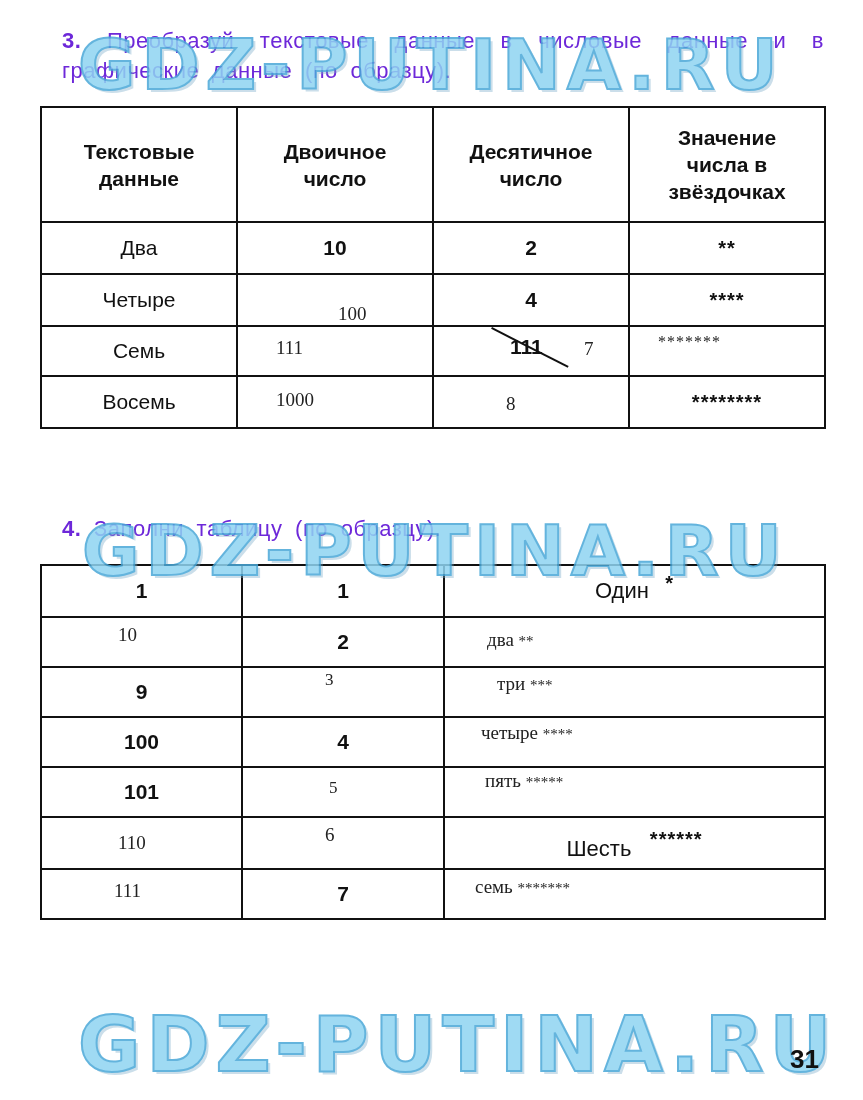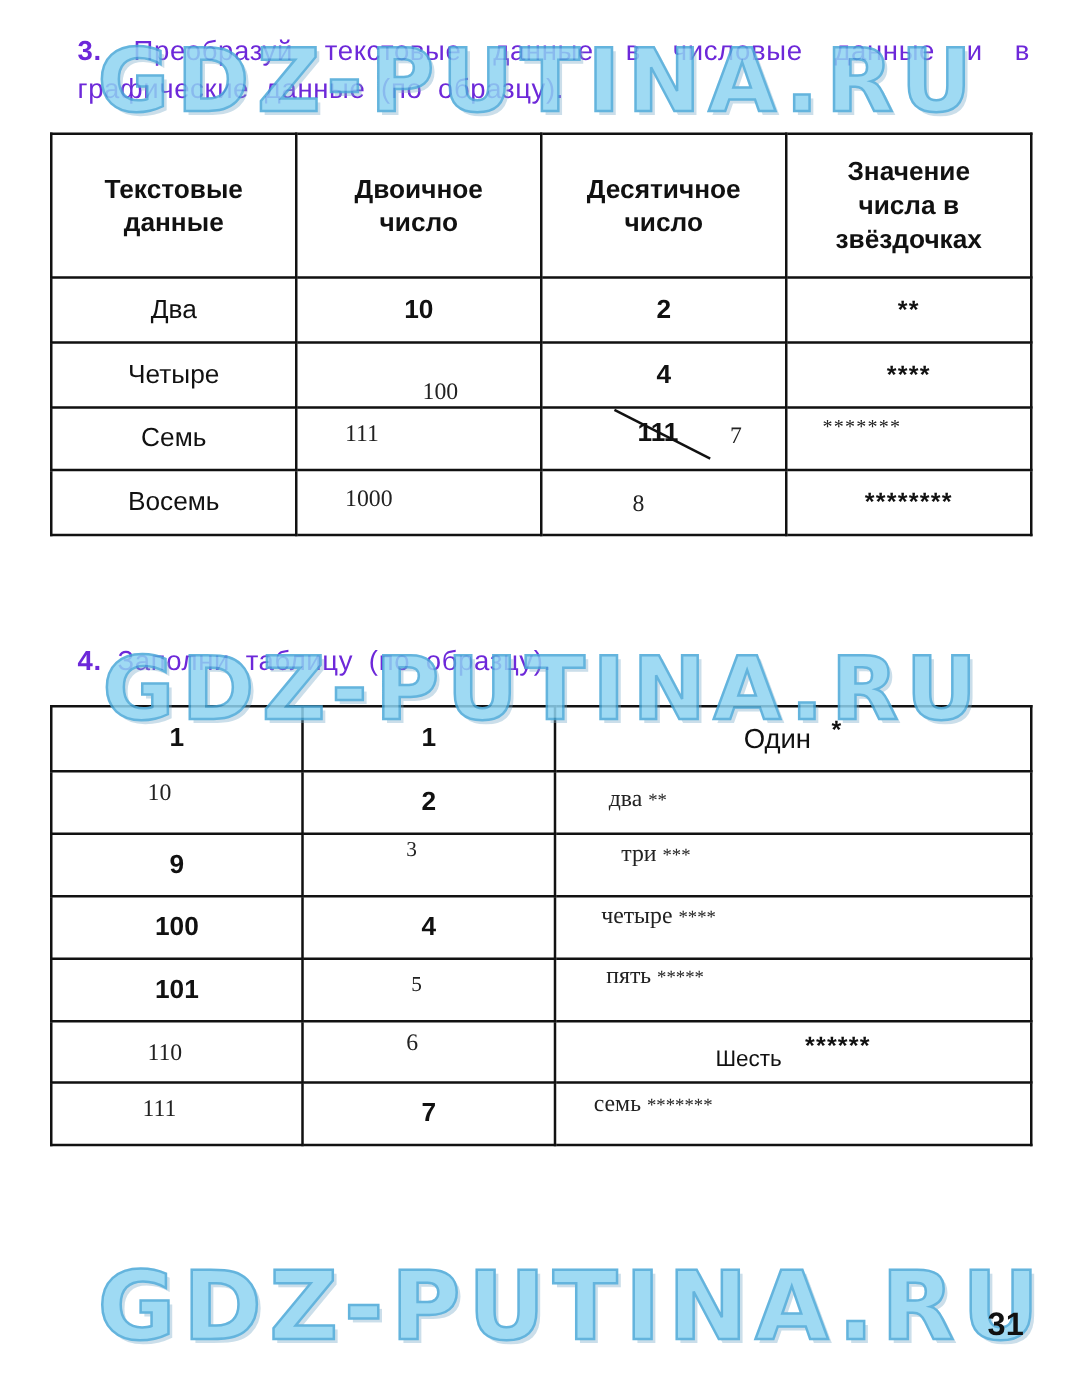--- a/index.html
+++ b/index.html
@@ -143,21 +143,21 @@
         </td>
   </tr>
   <tr style="height:30px">
     <td>
           <span class="hand" style="left:76px;top:14px">110</span>
         </td>
     <td>
           <span class="hand" style="left:82px;top:6px">6</span>
         </td>
     <td>
-      <span class="print" style="font-size:18px;position:relative;top:6px">Шесть</span>
+      <span class="print" style="font-size:22px;position:relative;top:6px">Шесть</span>
       <span class="stars" style="margin-left:14px;position:relative;top:-4px">******</span>
     </td>
   </tr>
   <tr style="height:40px">
     <td>
           <span class="hand" style="left:72px;top:10px">111</span>
         </td>
     <td class="printb">7</td>
     <td>
           <span class="hand" style="left:30px;top:6px"><span>семь</span> <span style="font-size:15px">*******</span></span>

